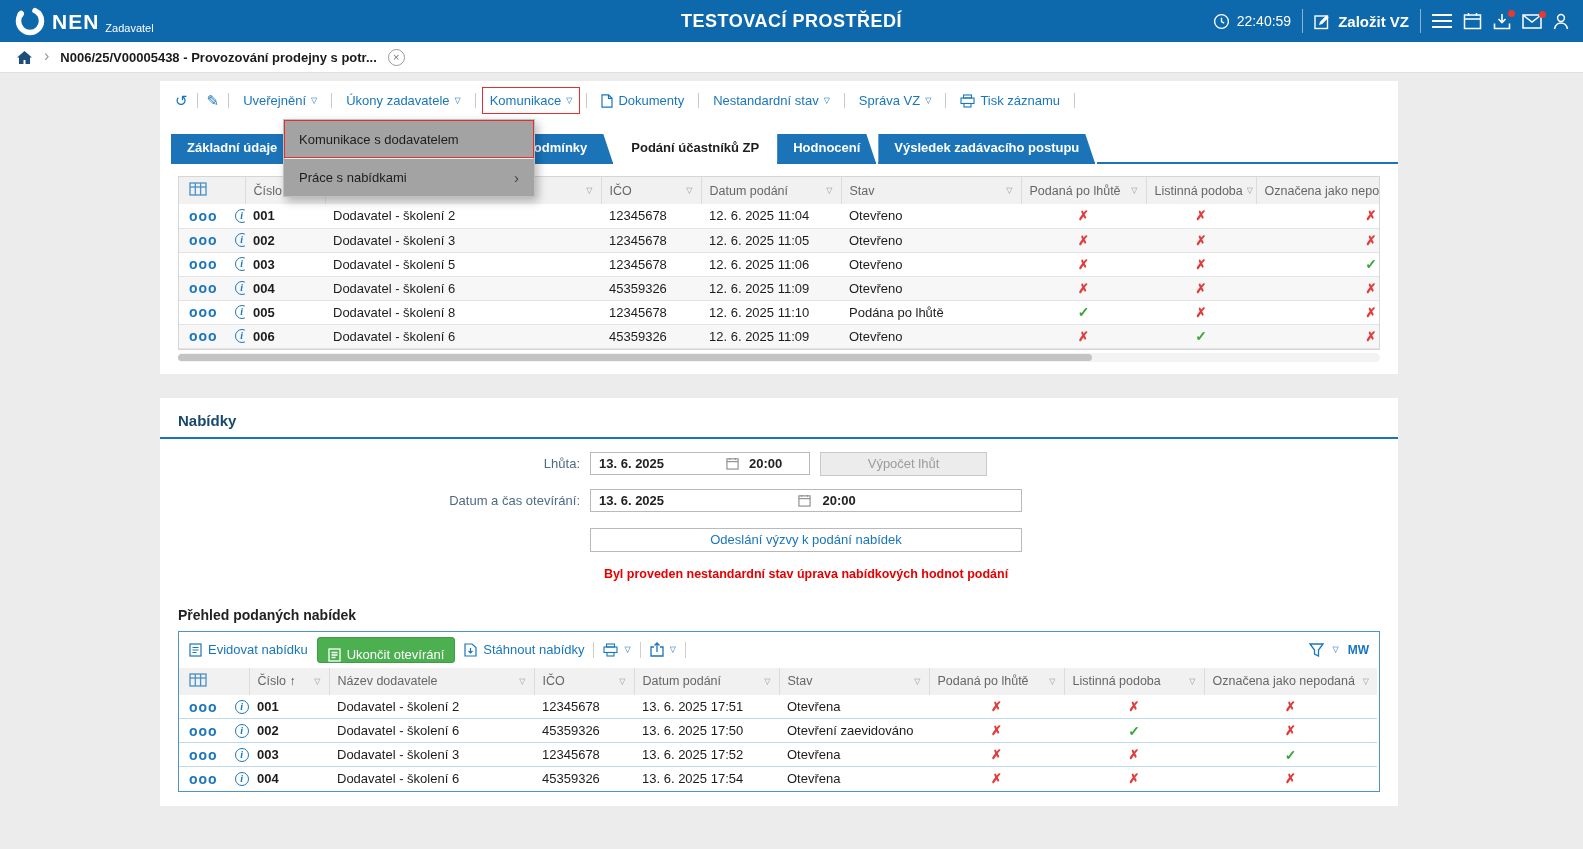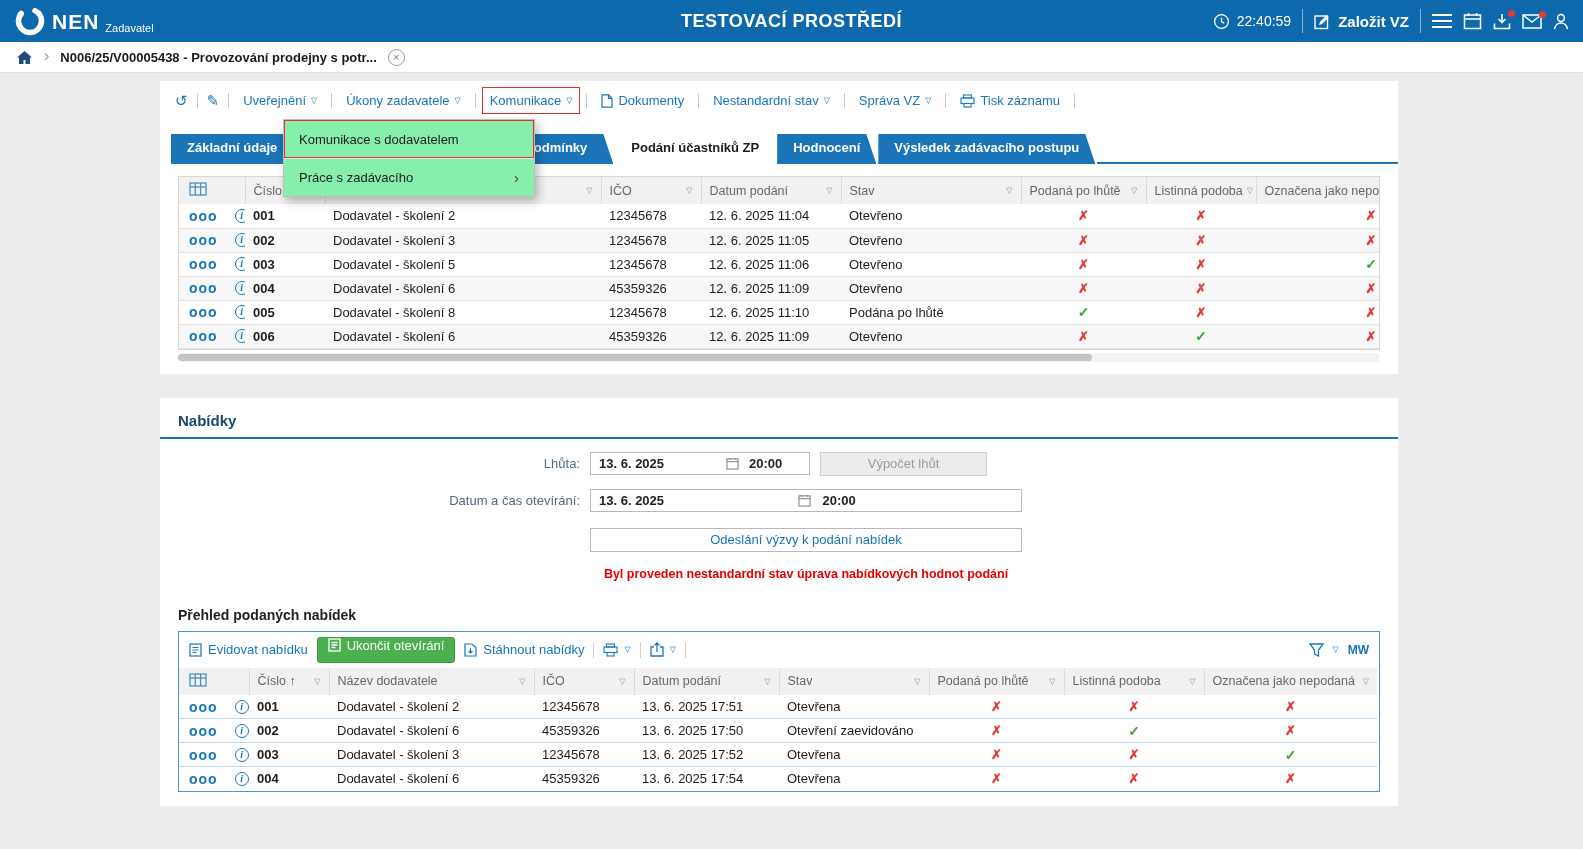--- a/index.html
+++ b/index.html
@@ -44,21 +44,21 @@
   .ic { display:inline-flex; align-items:center; }
 
   
   .tabs { display:flex; align-items:flex-end; margin-top:14px; padding-left:11px; }
   .tab { background:#1b74b8; color:#fff; font-size:13px; font-weight:700; padding:6px 16px 7px; margin-right:2px; white-space:nowrap; border-bottom:2px solid #1b74b8; clip-path:polygon(0 0, calc(100% - 10px) 0, 100% 100%, 0 100%); }
   .tab.active { background:#fff; color:#1d1d1d; border-bottom-color:#fff; }
   .tab-pad { width:318px; text-align:right; padding-right:26px; }
   .tab-fill { flex:1; border-bottom:2px solid #1b74b8; align-self:stretch; }
 
   
-  .ctx-menu { position:absolute; left:123px; top:38px; width:252px; background:#86efac; border:1px solid #bfbfbf; box-shadow:3px 4px 9px rgba(0,0,0,.28); z-index:60; }
+  .ctx-menu { position:absolute; left:123px; top:38px; width:252px; background:#a3a3a3; border:1px solid #bfbfbf; box-shadow:3px 4px 9px rgba(0,0,0,.28); z-index:60; }
   .ctx-item { display:flex; align-items:center; height:38px; padding:0 14px; font-size:13px; color:#1d1d1d; border:1px solid transparent; }
   .ctx-item + .ctx-item { border-top:1px solid #ececec; }
   .ctx-item.hl { border:1px solid #e23030; }
   .chev { margin-left:auto; font-size:15px; color:#444; }
 
   
   .t1wrap { margin:12px 18px 0; }
   .tbl-clip { overflow:hidden; border:1px solid #d6d6d6; }
   table { border-collapse:collapse; table-layout:fixed; }
   #t1 { width:1307px; }
@@ -93,21 +93,21 @@
   .dtbox .tm { padding-left:10px; width:70px; }
   .dtbox .tm2 { padding-left:12px; flex:1; }
   .w220 { width:220px; } .w432 { width:432px; }
   .btn-grey { width:167px; height:24px; margin-left:10px; background:#ececec; border:1px solid #c9c9c9; color:#9b9b9b; font-size:13px; }
   .btn-outline { width:432px; height:24px; background:#fff; border:1px solid #b9b9b9; color:#1976bc; font-size:13px; }
   .warn { width:432px; text-align:center; color:#e60000; font-weight:700; font-size:12.5px; }
   .subhead { padding:26px 18px 0; font-size:14px; font-weight:700; color:#222; }
   .offers-panel { margin:8px 18px 0; border:1px solid #4d94cc; background:#fff; }
   .offers-toolbar { display:flex; align-items:center; height:36px; padding:0 10px; gap:9px; }
   .ot-link { display:inline-flex; align-items:center; gap:6px; color:#1976bc; font-size:13px; white-space:nowrap; }
-  .ot-green { display:inline-flex; align-items:flex-start; gap:6px; background:#4caf50; border:1px solid #3f9c43; color:#fff; font-size:13px; height:26px; padding:0 10px; border-radius:3px; }
+  .ot-green { display:inline-flex; align-items:flex-end; gap:6px; background:#4caf50; border:1px solid #3f9c43; color:#fff; font-size:13px; height:26px; padding:0 10px; border-radius:3px; }
   .ot-sep { width:1px; height:16px; background:#cfcfcf; }
   .ot-spacer { flex:1; }
   .mw { color:#1976bc; font-size:12px; font-weight:700; }
 </style>
 </head>
 <body>
 
 <header class="topbar">
   <div class="brand">
     <span class="logo">
@@ -394,21 +394,21 @@
     <div class="hscroll">
         <div class="hthumb"></div>
       </div>
   </div>
 
   <div class="ctx-menu">
       <div class="ctx-item hl">
         <span>Komunikace s dodavatelem</span>
       </div>
       <div class="ctx-item">
-        <span>Práce s zadávacího</span>
+        <span>Práce s nabídkami</span>
         <span class="chev">›</span>
       </div>
     </div>
 </div>
 
 <div class="card card2">
   <div class="sec-title">Nabídky</div>
 
   <div class="frm">
     <div class="frm-row">

